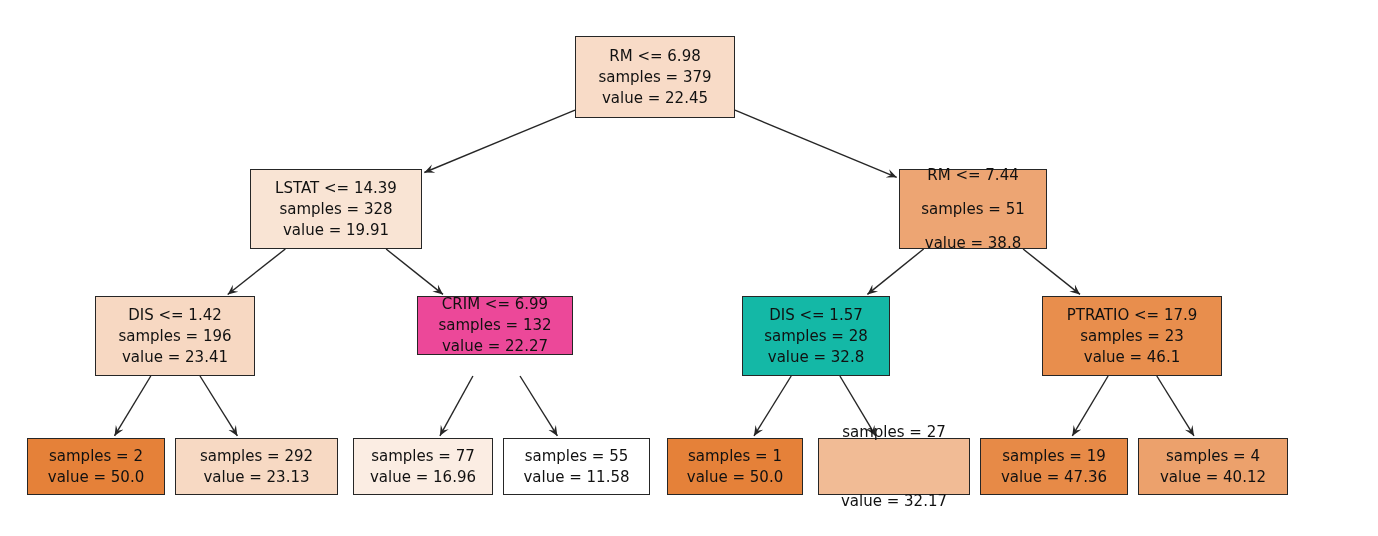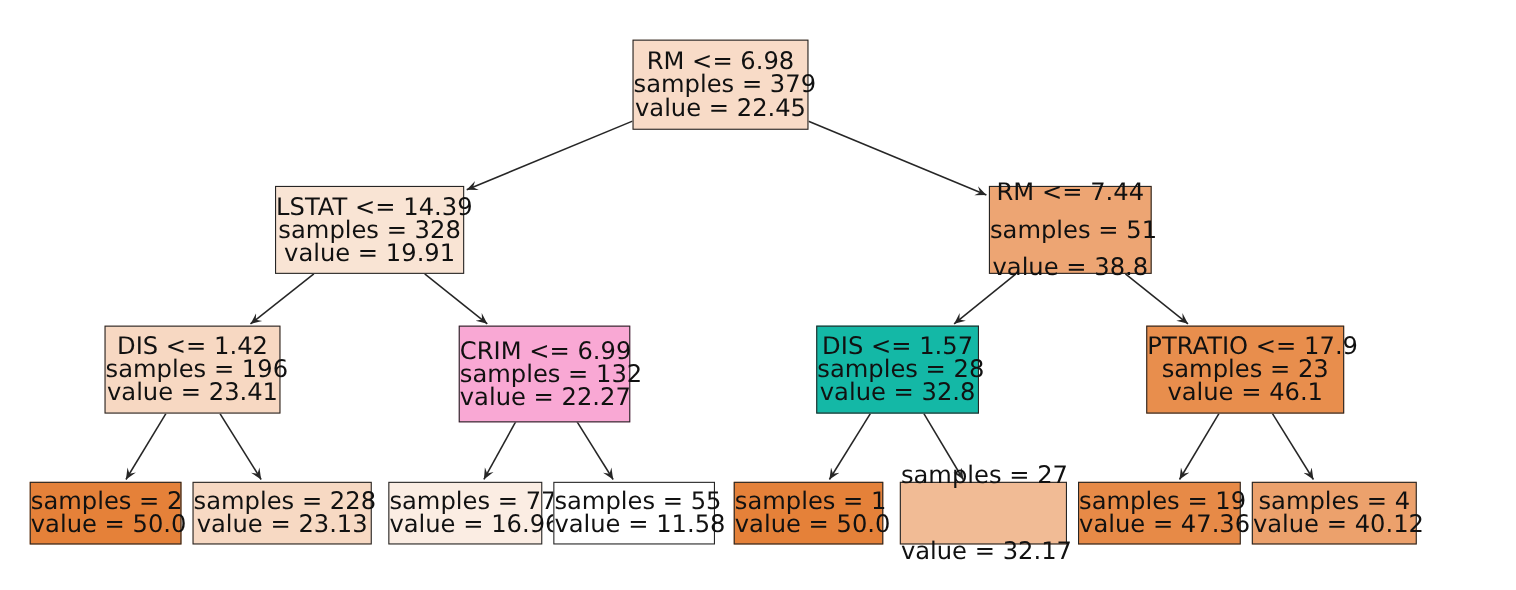--- a/index.html
+++ b/index.html
@@ -25,21 +25,21 @@
     position: absolute;
     left: 0; top: 0;
     width: 1378px;
     height: 536px;
   }
   .node {
     position: absolute;
     box-sizing: border-box;
     border: 1.5px solid #262626;
     color: #111111;
-    font-size: 22px;
+    font-size: 15px;
     line-height: 21px;
     text-align: center;
     display: flex;
     flex-direction: column;
     justify-content: center;
     white-space: nowrap;
   }
 </style>
 </head>
 <body>
@@ -80,41 +80,41 @@
       <div class="node" style="left: 899px; top: 169px; width: 148px; height: 80px; background: rgb(237, 165, 115); border-color: rgb(38, 38, 38); color: rgb(17, 17, 17); gap: 13px;">
         <div>RM &lt;= 7.44</div>
         <div>samples = 51</div>
         <div>value = 38.8</div>
       </div>
       <div class="node" style="left: 95px; top: 296px; width: 160px; height: 80px; background: rgb(247, 216, 194); border-color: rgb(38, 38, 38); color: rgb(17, 17, 17);">
         <div>DIS &lt;= 1.42</div>
         <div>samples = 196</div>
         <div>value = 23.41</div>
       </div>
-      <div class="node" style="left: 417px; top: 296px; width: 156px; height: 88px; background: #f9a8d4; border-color: rgb(38, 38, 38); color: rgb(17, 17, 17);">
+      <div class="node" style="left: 417px; top: 296px; width: 156px; height: 59px; background: #ec4899; border-color: rgb(38, 38, 38); color: rgb(17, 17, 17);">
         <div>CRIM &lt;= 6.99</div>
         <div>samples = 132</div>
         <div>value = 22.27</div>
       </div>
       <div class="node" style="left: 742px; top: 296px; width: 148px; height: 80px; background: #14b8a6; border-color: rgb(38, 38, 38); color: rgb(17, 17, 17);">
         <div>DIS &lt;= 1.57</div>
         <div>samples = 28</div>
         <div>value = 32.8</div>
       </div>
       <div class="node" style="left: 1042px; top: 296px; width: 180px; height: 80px; background: rgb(232, 142, 77); border-color: rgb(38, 38, 38); color: rgb(17, 17, 17);">
         <div>PTRATIO &lt;= 17.9</div>
         <div>samples = 23</div>
         <div>value = 46.1</div>
       </div>
       <div class="node" style="left: 27px; top: 438px; width: 138px; height: 57px; background: rgb(229, 129, 57); border-color: rgb(38, 38, 38); color: rgb(17, 17, 17);">
         <div>samples = 2</div>
         <div>value = 50.0</div>
       </div>
       <div class="node" style="left: 175px; top: 438px; width: 163px; height: 57px; background: rgb(247, 217, 195); border-color: rgb(38, 38, 38); color: rgb(17, 17, 17);">
-        <div>samples = 228</div>
+        <div>samples = 292</div>
         <div>value = 23.13</div>
       </div>
       <div class="node" style="left: 353px; top: 438px; width: 140px; height: 57px; background: rgb(251, 237, 227); border-color: rgb(38, 38, 38); color: rgb(17, 17, 17);">
         <div>samples = 77</div>
         <div>value = 16.96</div>
       </div>
       <div class="node" style="left: 503px; top: 438px; width: 147px; height: 57px; background: rgb(255, 255, 255); border-color: rgb(38, 38, 38); color: rgb(17, 17, 17);">
         <div>samples = 55</div>
         <div>value = 11.58</div>
       </div>

